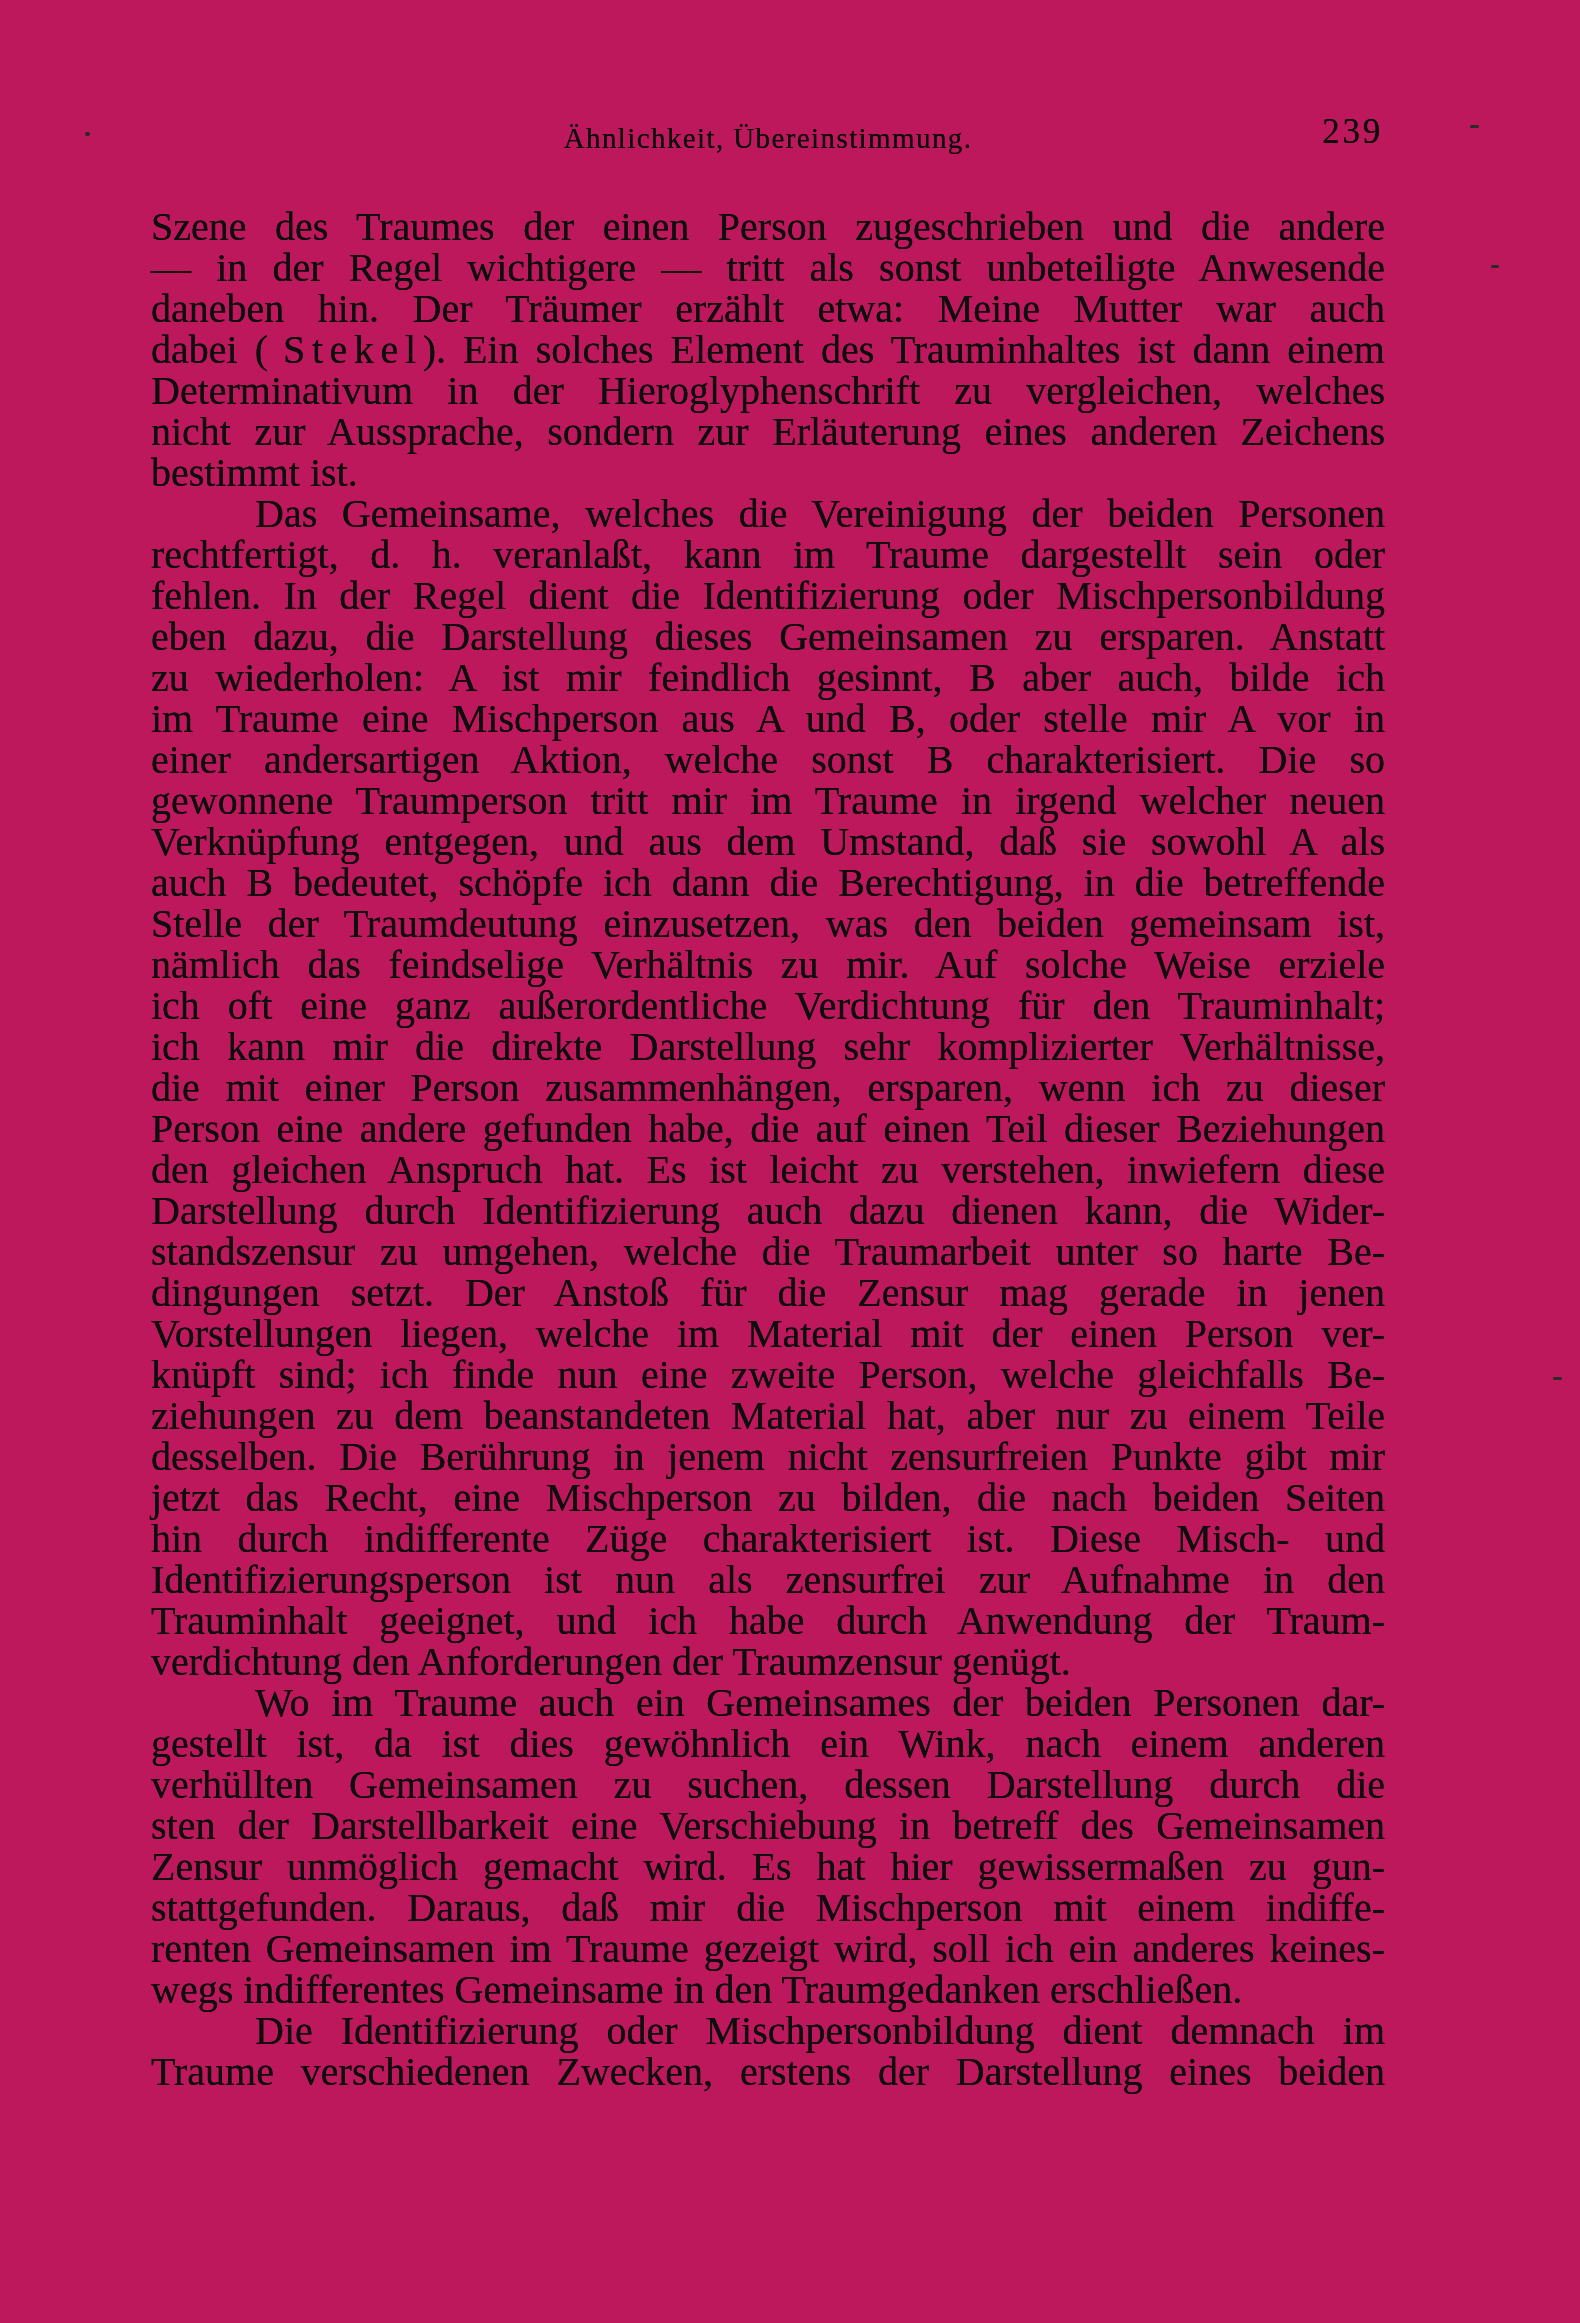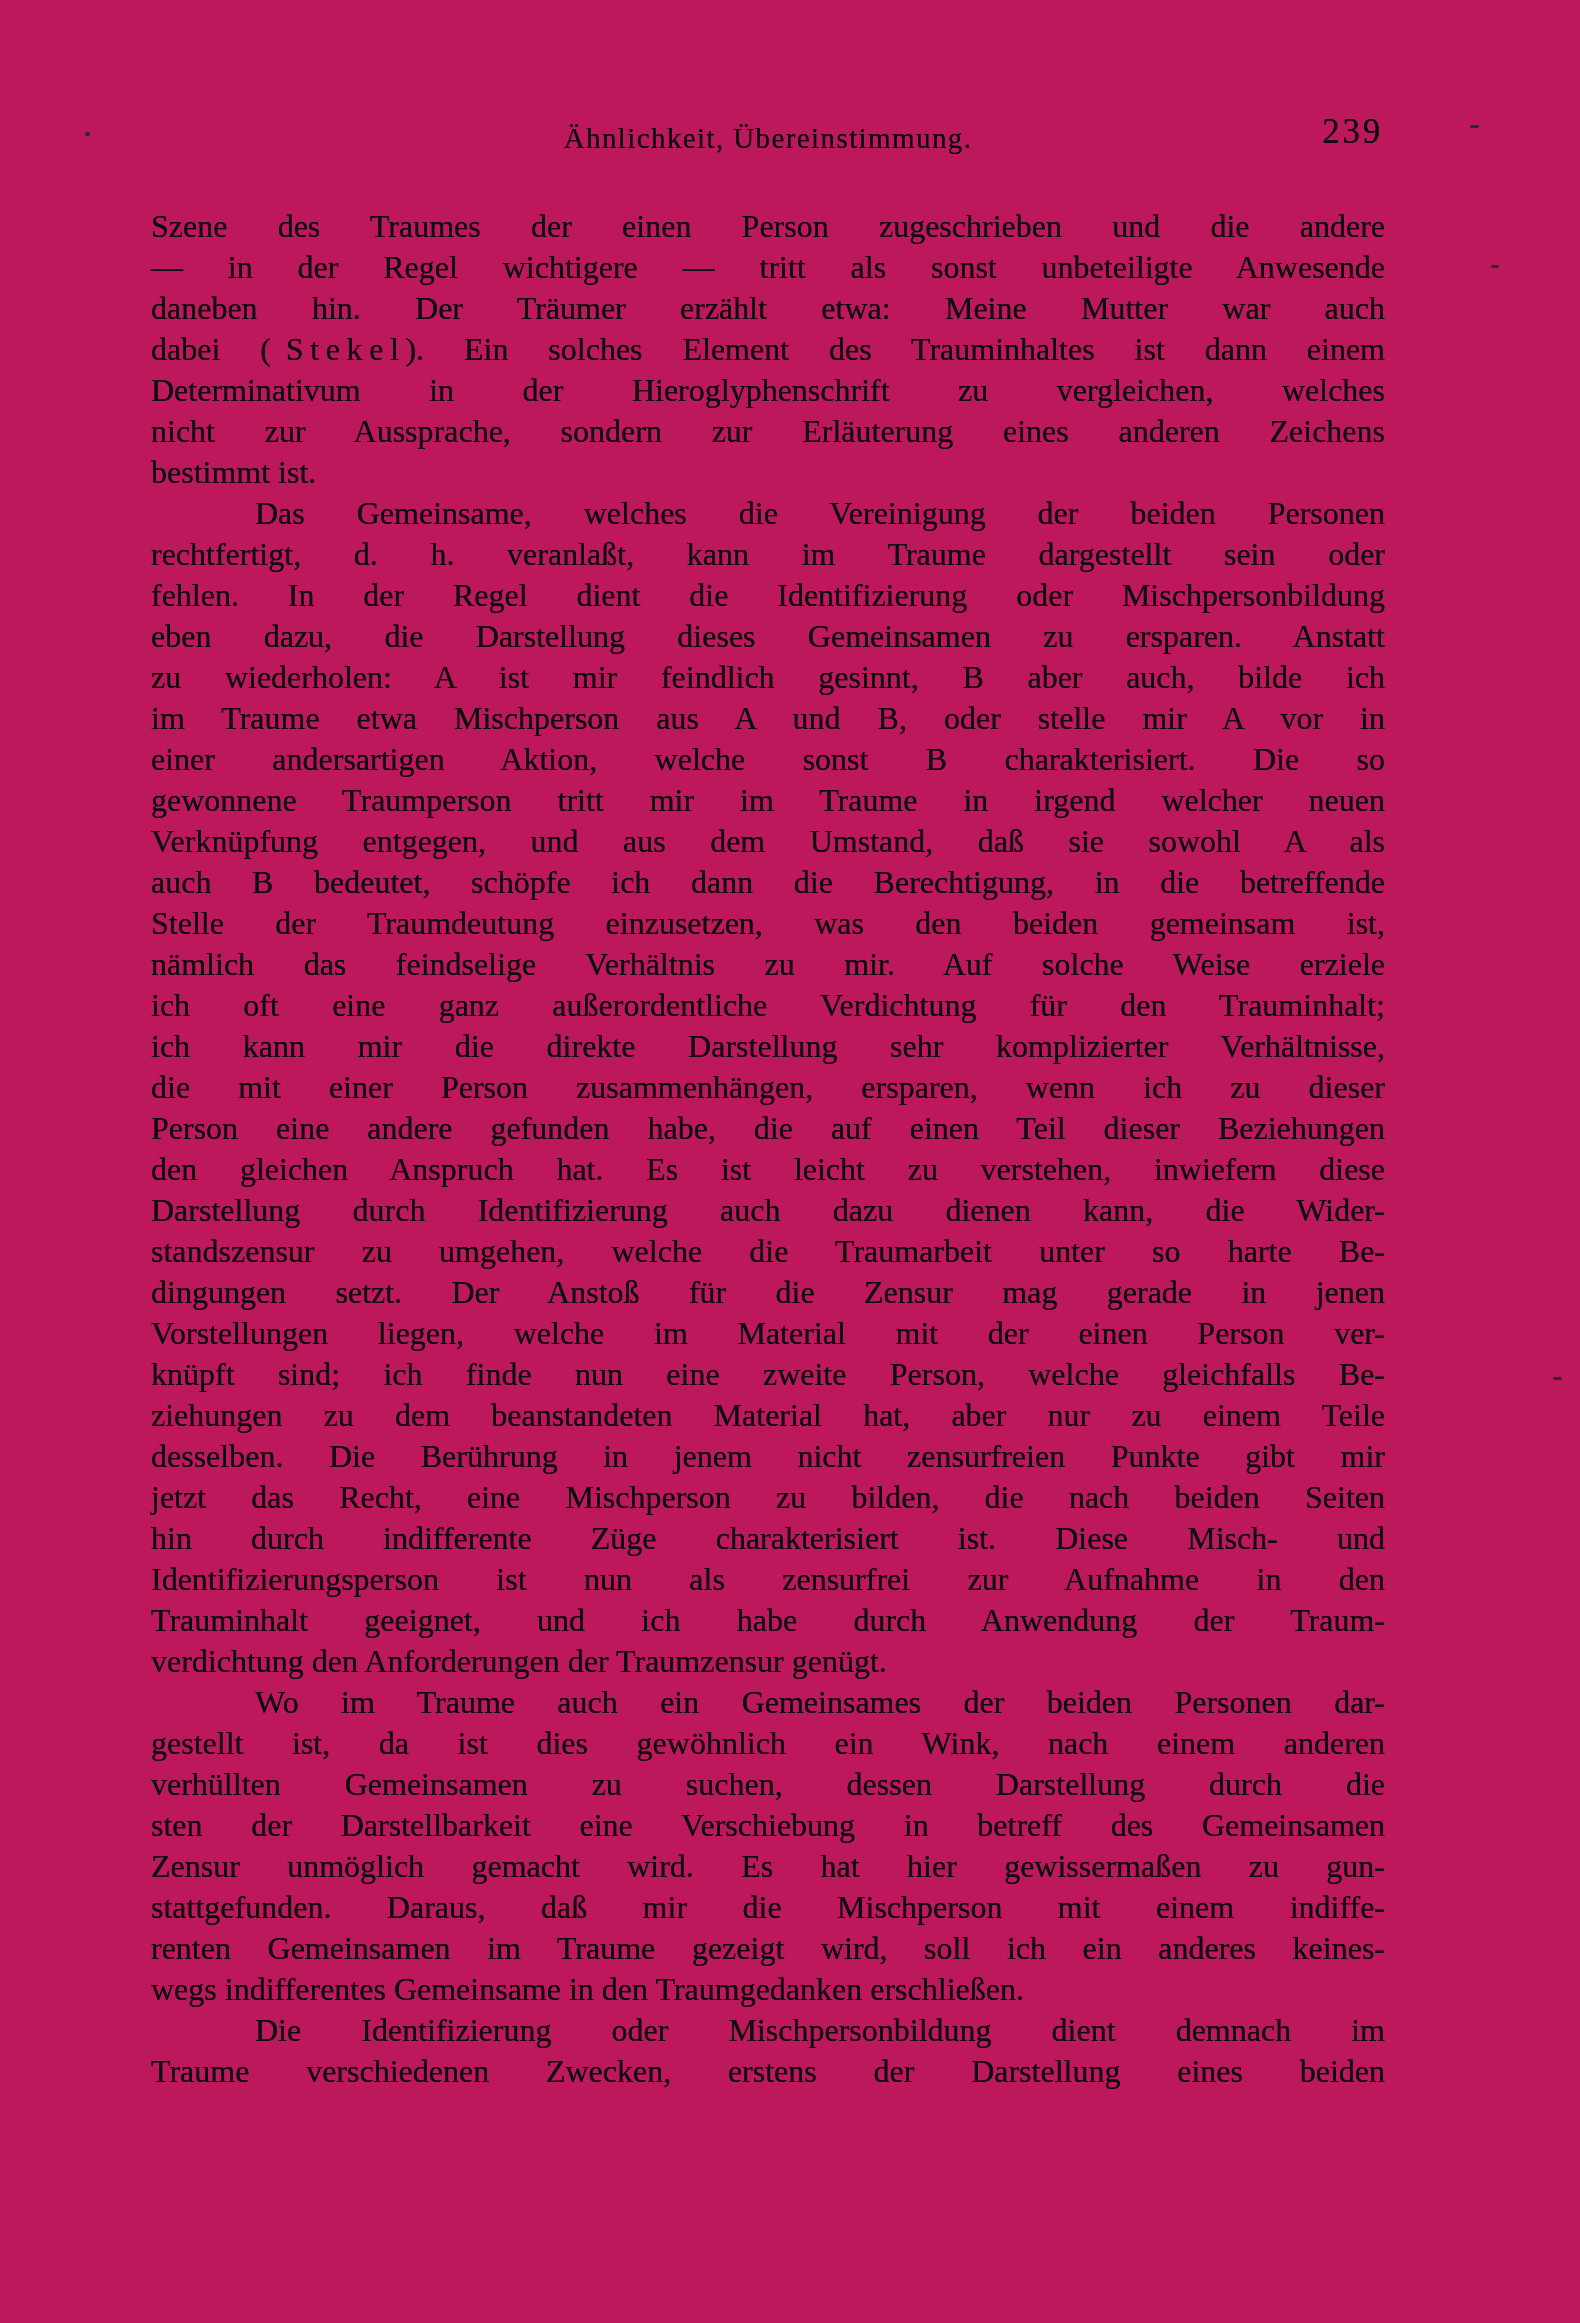--- a/index.html
+++ b/index.html
@@ -48,21 +48,21 @@
     letter-spacing: 2.8px;
     text-shadow: 0 0 0.5px currentColor;
     margin-left: 35px;
   }
   
   .page-body {
     position: absolute;
     left: 151px;
     top: 206px;
     width: 1234px;
-    font-size: 32px;
+    font-size: 40px;
     line-height: 41px;
     text-shadow: 0 0 0.5px currentColor;
   }
   .para { margin: 0; padding: 0; }
   .line {
     height: 41px;
     text-align: justify;
     text-align-last: justify;
   }
   .line.indent { padding-left: 104px; }
@@ -102,21 +102,21 @@
         <div class="line">Determinativum in der Hieroglyphenschrift zu vergleichen, welches</div>
         <div class="line">nicht zur Aussprache, sondern zur Erläuterung eines anderen Zeichens</div>
         <div class="line no-just">bestimmt ist.</div>
       </div>
       <div class="para">
         <div class="line indent">Das Gemeinsame, welches die Vereinigung der beiden Personen</div>
         <div class="line">rechtfertigt, d. h. veranlaßt, kann im Traume dargestellt sein oder</div>
         <div class="line">fehlen. In der Regel dient die Identifizierung oder Mischpersonbildung</div>
         <div class="line">eben dazu, die Darstellung dieses Gemeinsamen zu ersparen. Anstatt</div>
         <div class="line">zu wiederholen: A ist mir feindlich gesinnt, B aber auch, bilde ich</div>
-        <div class="line">im Traume etwa Mischperson aus A und B, oder stelle mir A vor in</div>
+        <div class="line">im Traume eine Mischperson aus A und B, oder stelle mir A vor in</div>
         <div class="line">einer andersartigen Aktion, welche sonst B charakterisiert. Die so</div>
         <div class="line">gewonnene Traumperson tritt mir im Traume in irgend welcher neuen</div>
         <div class="line">Verknüpfung entgegen, und aus dem Umstand, daß sie sowohl A als</div>
         <div class="line">auch B bedeutet, schöpfe ich dann die Berechtigung, in die betreffende</div>
         <div class="line">Stelle der Traumdeutung einzusetzen, was den beiden gemeinsam ist,</div>
         <div class="line">nämlich das feindselige Verhältnis zu mir. Auf solche Weise erziele</div>
         <div class="line">ich oft eine ganz außerordentliche Verdichtung für den Trauminhalt;</div>
         <div class="line">ich kann mir die direkte Darstellung sehr komplizierter Verhältnisse,</div>
         <div class="line">die mit einer Person zusammenhängen, ersparen, wenn ich zu dieser</div>
         <div class="line">Person eine andere gefunden habe, die auf einen Teil dieser Beziehungen</div>

